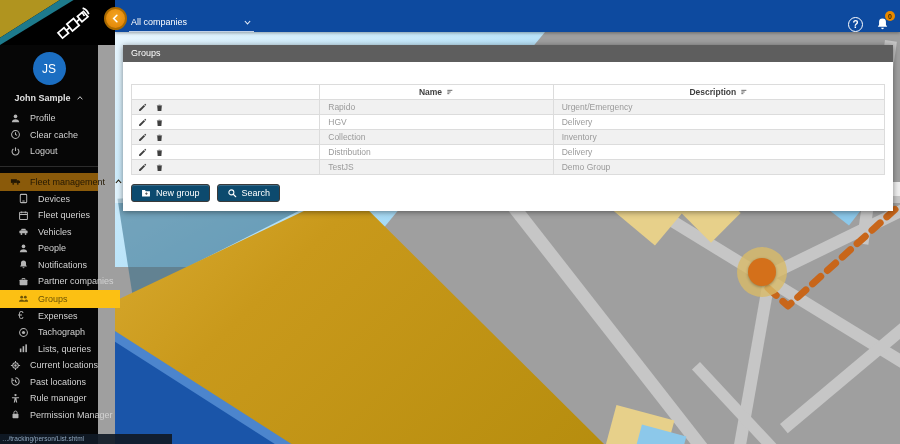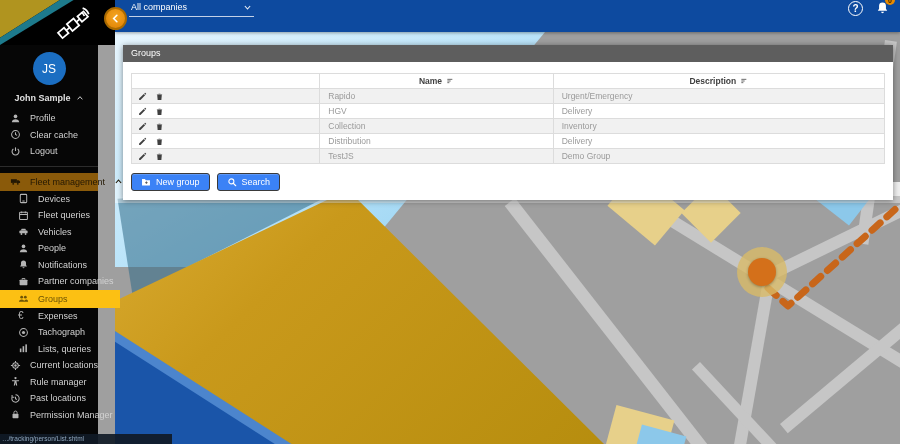--- a/index.html
+++ b/index.html
@@ -34,21 +34,21 @@
   .band { left:0; top:150px; right:0; height:21px; z-index:7;
          background:rgba(255,255,255,.42); }
   .route-svg { position:absolute; left:0; top:0; width:785px; height:412px; z-index:8; }
   .marker-halo { left:622px; top:215px; width:50px; height:50px; border-radius:50%;
          background:rgba(216,186,104,.8); z-index:8; }
   .marker-core { left:633px; top:226px; width:28px; height:28px; border-radius:50%;
          background:#d4701a; box-shadow:0 1px 3px rgba(0,0,0,.3); z-index:9; }
 
   
   .topbar { position:absolute; left:115px; top:0; width:785px; height:32px;
-            background:#0d4a9f; z-index:30; display:flex; align-items:flex-start;
+            background:#0d4a9f; z-index:30; display:flex; align-items:flex-end;
             box-shadow:0 1px 3px rgba(0,0,0,.35); }
   .company-select { margin-left:14px; width:125px; color:#fff; font-size:9px;
             border-bottom:1px solid rgba(255,255,255,.75); padding:2px 2px 4px 2px;
             display:flex; align-items:center; justify-content:space-between; cursor:pointer; }
   .company-select .chev { width:9px; height:9px; color:#e8eef7; }
   .topbar-right { margin-left:auto; margin-right:10px; display:flex; align-items:center; gap:12px; }
   .help-circle { width:15px; height:15px; border:1.5px solid #fff; border-radius:50%;
             color:#fff; font-size:10px; font-weight:bold; display:flex;
             align-items:center; justify-content:center; }
   .bell-wrap { position:relative; width:15px; height:16px; color:#fff; }
@@ -94,33 +94,33 @@
 
   .status-bar { position:absolute; left:0; bottom:0; width:172px; height:10px;
             background:rgba(16,26,38,.92); z-index:60; color:#8fa6bd; font-size:6.5px;
             line-height:10px; padding-left:2px; overflow:hidden; white-space:nowrap; }
 
   
   .panel { position:absolute; left:123px; top:45px; width:770px; z-index:28;
             background:#fff; box-shadow:0 1px 6px rgba(0,0,0,.45); }
   .panel-header { height:17px; background:#5e5e5e; color:#fff; font-size:9px;
             line-height:17px; padding-left:8px; }
-  .panel-body { padding:11px 8px 9px; }
+  .panel-body { padding:22px 8px 9px; }
   table { width:100%; border-collapse:collapse; font-size:8.5px; table-layout:fixed; }
   th,td { border:1px solid #dcdcdc; height:15px; }
   th { color:#3f3f3f; font-weight:bold; text-align:center; background:#fff; }
   td { color:#9a9a9a; text-align:left; padding-left:8px; }
   tr.odd td { background:#f1f1f1; }
   td.actions { padding-left:6px; }
   .row-icons { display:flex; align-items:center; gap:8px; color:#3f3f3f; }
   .row-icons .ic { width:9px; height:9px; cursor:pointer; }
   .sort-ic { display:inline-block; width:8px; height:8px; vertical-align:-1px;
             margin-left:4px; color:#555; }
   .btn-row { margin-top:9px; display:flex; gap:7px; }
-  .btn { display:inline-flex; align-items:center; gap:5px; background:#3b82f6;
+  .btn { display:inline-flex; align-items:center; gap:5px; background:#0c4a6e;
             color:#fff; font-size:9px; height:18px; padding:0 9px; border-radius:3px;
             border:1px solid #3a3a3a; box-shadow:inset 0 1px 0 rgba(255,255,255,.18);
             cursor:pointer; }
   .btn .ic { width:10px; height:10px; }
 </style>
 </head>
 <body>
 
 <div class="map">
   <div class="road white" style="left:405px;top:150px;width:380px;height:14px;"></div>
@@ -351,36 +351,36 @@
           <svg viewBox="0 0 24 24" fill="none" stroke="currentColor" stroke-width="2.2">
             <circle cx="12" cy="12" r="6"></circle>
             <circle cx="12" cy="12" r="1.6" fill="currentColor"></circle>
             <path d="M12 2v4M12 18v4M2 12h4M18 12h4"></path>
           </svg>
         </span>
       <span>Current locations</span>
     </div>
     <div class="mi">
       <span class="ic">
-          <svg viewBox="0 0 24 24" fill="currentColor">
-            <circle cx="12" cy="4.5" r="2.5"></circle>
-            <path d="M4 9h16l-.6 2.5H14l1.8 9h-2.6L12 14.5l-1.2 6h-2.6l1.8-9H4.6z"></path>
-          </svg>
-        </span>
-      <span>Rule manager</span>
-    </div>
-    <div class="mi">
-      <span class="ic">
           <svg viewBox="0 0 24 24" fill="none" stroke="currentColor" stroke-width="2.2">
             <path d="M12 4a8 8 0 1 1-7.7 5.8"></path>
             <path d="M4.5 4.5v5h5"></path>
             <path d="M12 8v4.5l3 1.8"></path>
           </svg>
         </span>
       <span>Past locations</span>
+    </div>
+    <div class="mi">
+      <span class="ic">
+          <svg viewBox="0 0 24 24" fill="currentColor">
+            <circle cx="12" cy="4.5" r="2.5"></circle>
+            <path d="M4 9h16l-.6 2.5H14l1.8 9h-2.6L12 14.5l-1.2 6h-2.6l1.8-9H4.6z"></path>
+          </svg>
+        </span>
+      <span>Rule manager</span>
     </div>
     <div class="mi">
       <span class="ic">
           <svg viewBox="0 0 24 24">
             <rect x="5.5" y="10.5" width="13" height="9.5" rx="1.5" fill="currentColor"></rect>
             <path d="M8.5 10.5V8a3.5 3.5 0 0 1 7 0v2.5" fill="none" stroke="currentColor" stroke-width="2"></path>
           </svg>
         </span>
       <span>Permission Manager</span>
     </div>

